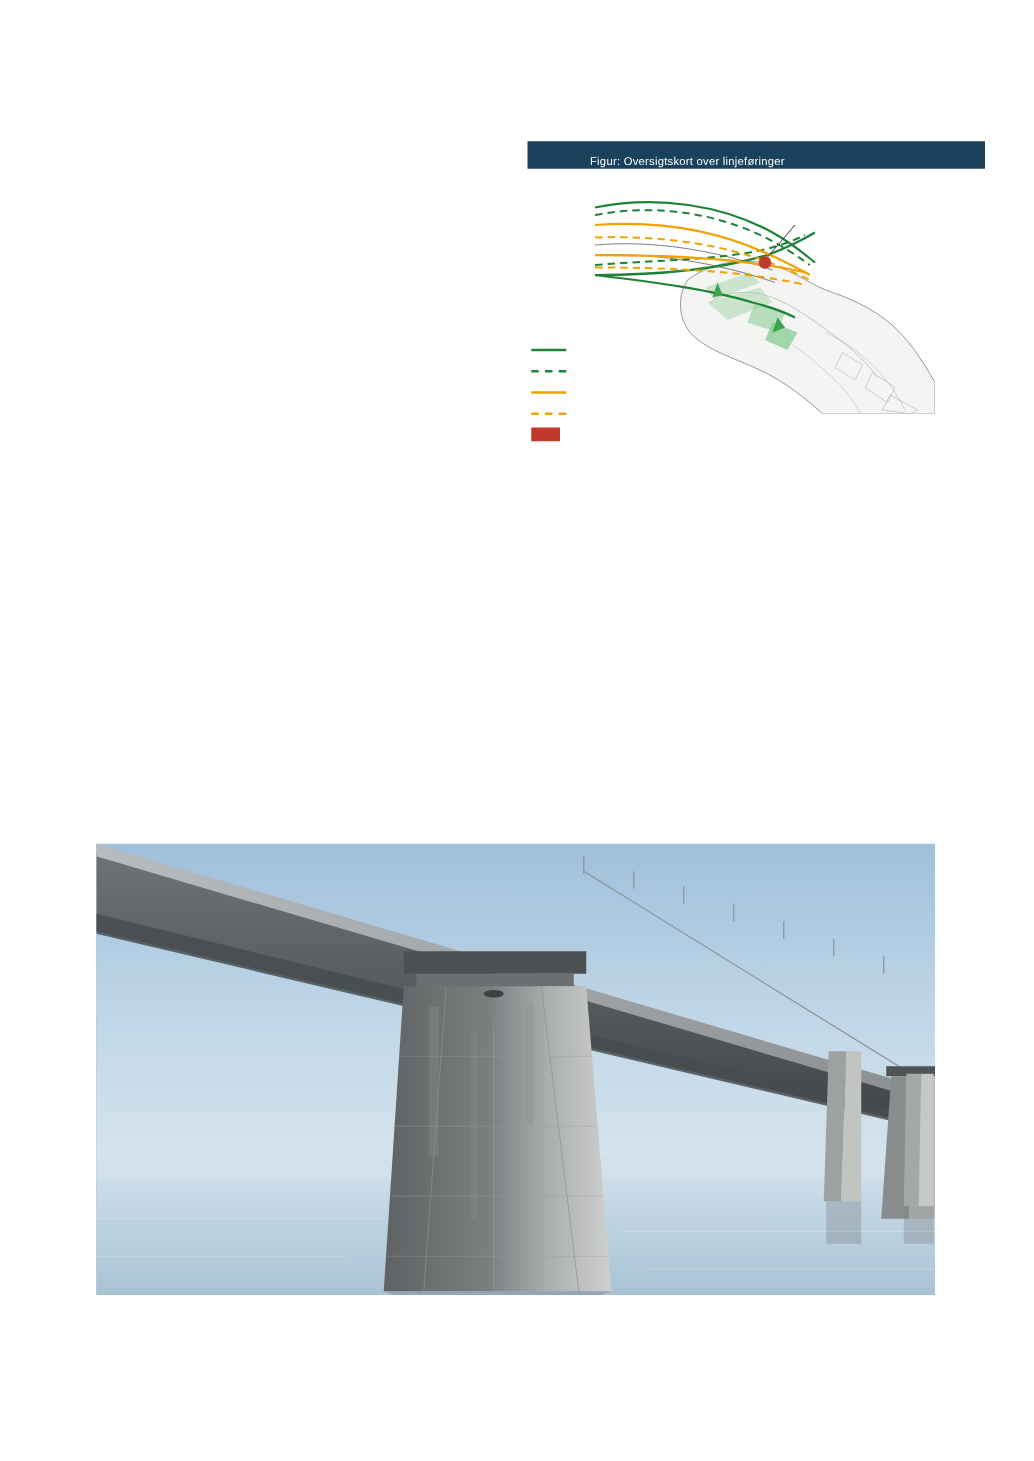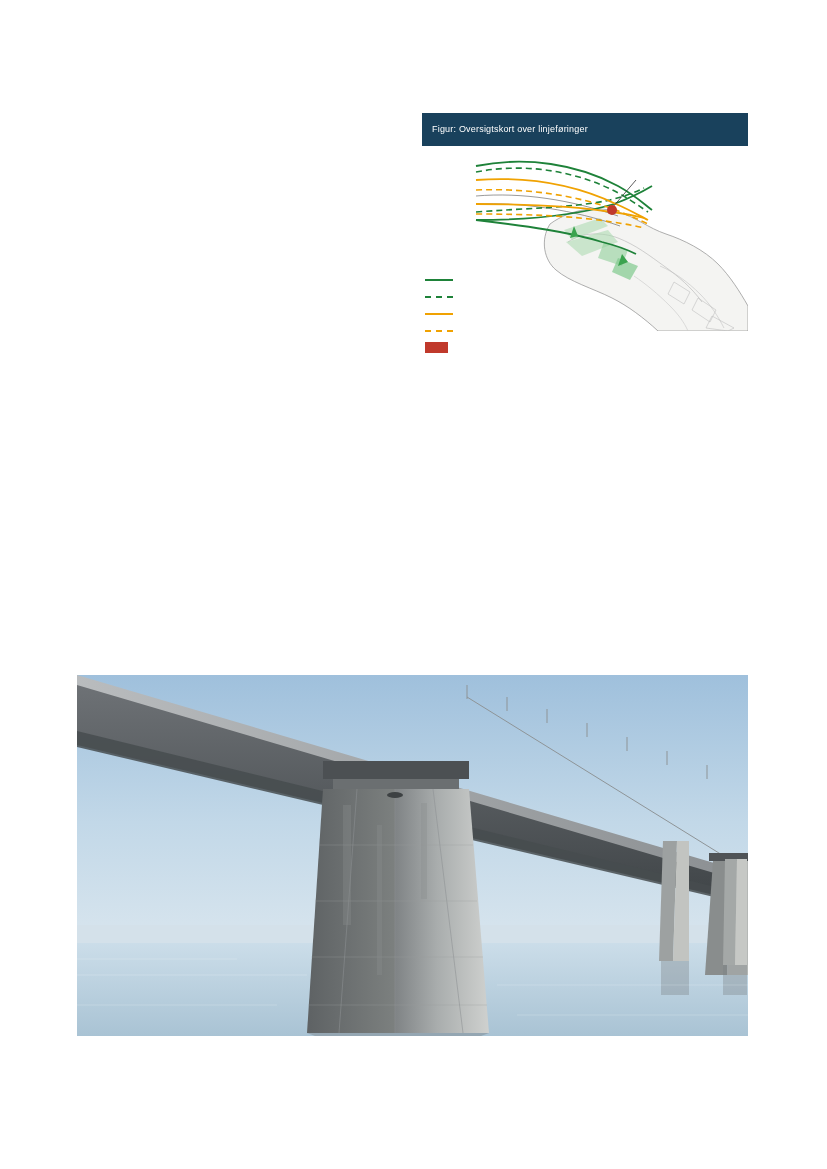--- a/index.html
+++ b/index.html
@@ -27,22 +27,23 @@
     left: 422px;
     top: 113px;
     width: 326px;
     height: 250px;
   }
   .figure-header {
     position: absolute;
     left: 0;
     top: 0;
     width: 326px;
-    height: 33px;
+    height: 22px;
     background: #19415c;
+    padding-left: 40px;
   }
   .figure-header-title {
     display: block;
     color: #ffffff;
     font-size: 9px;
     line-height: 33px;
     padding-left: 10px;
     letter-spacing: 0.2px;
     white-space: nowrap;
     overflow: hidden;

